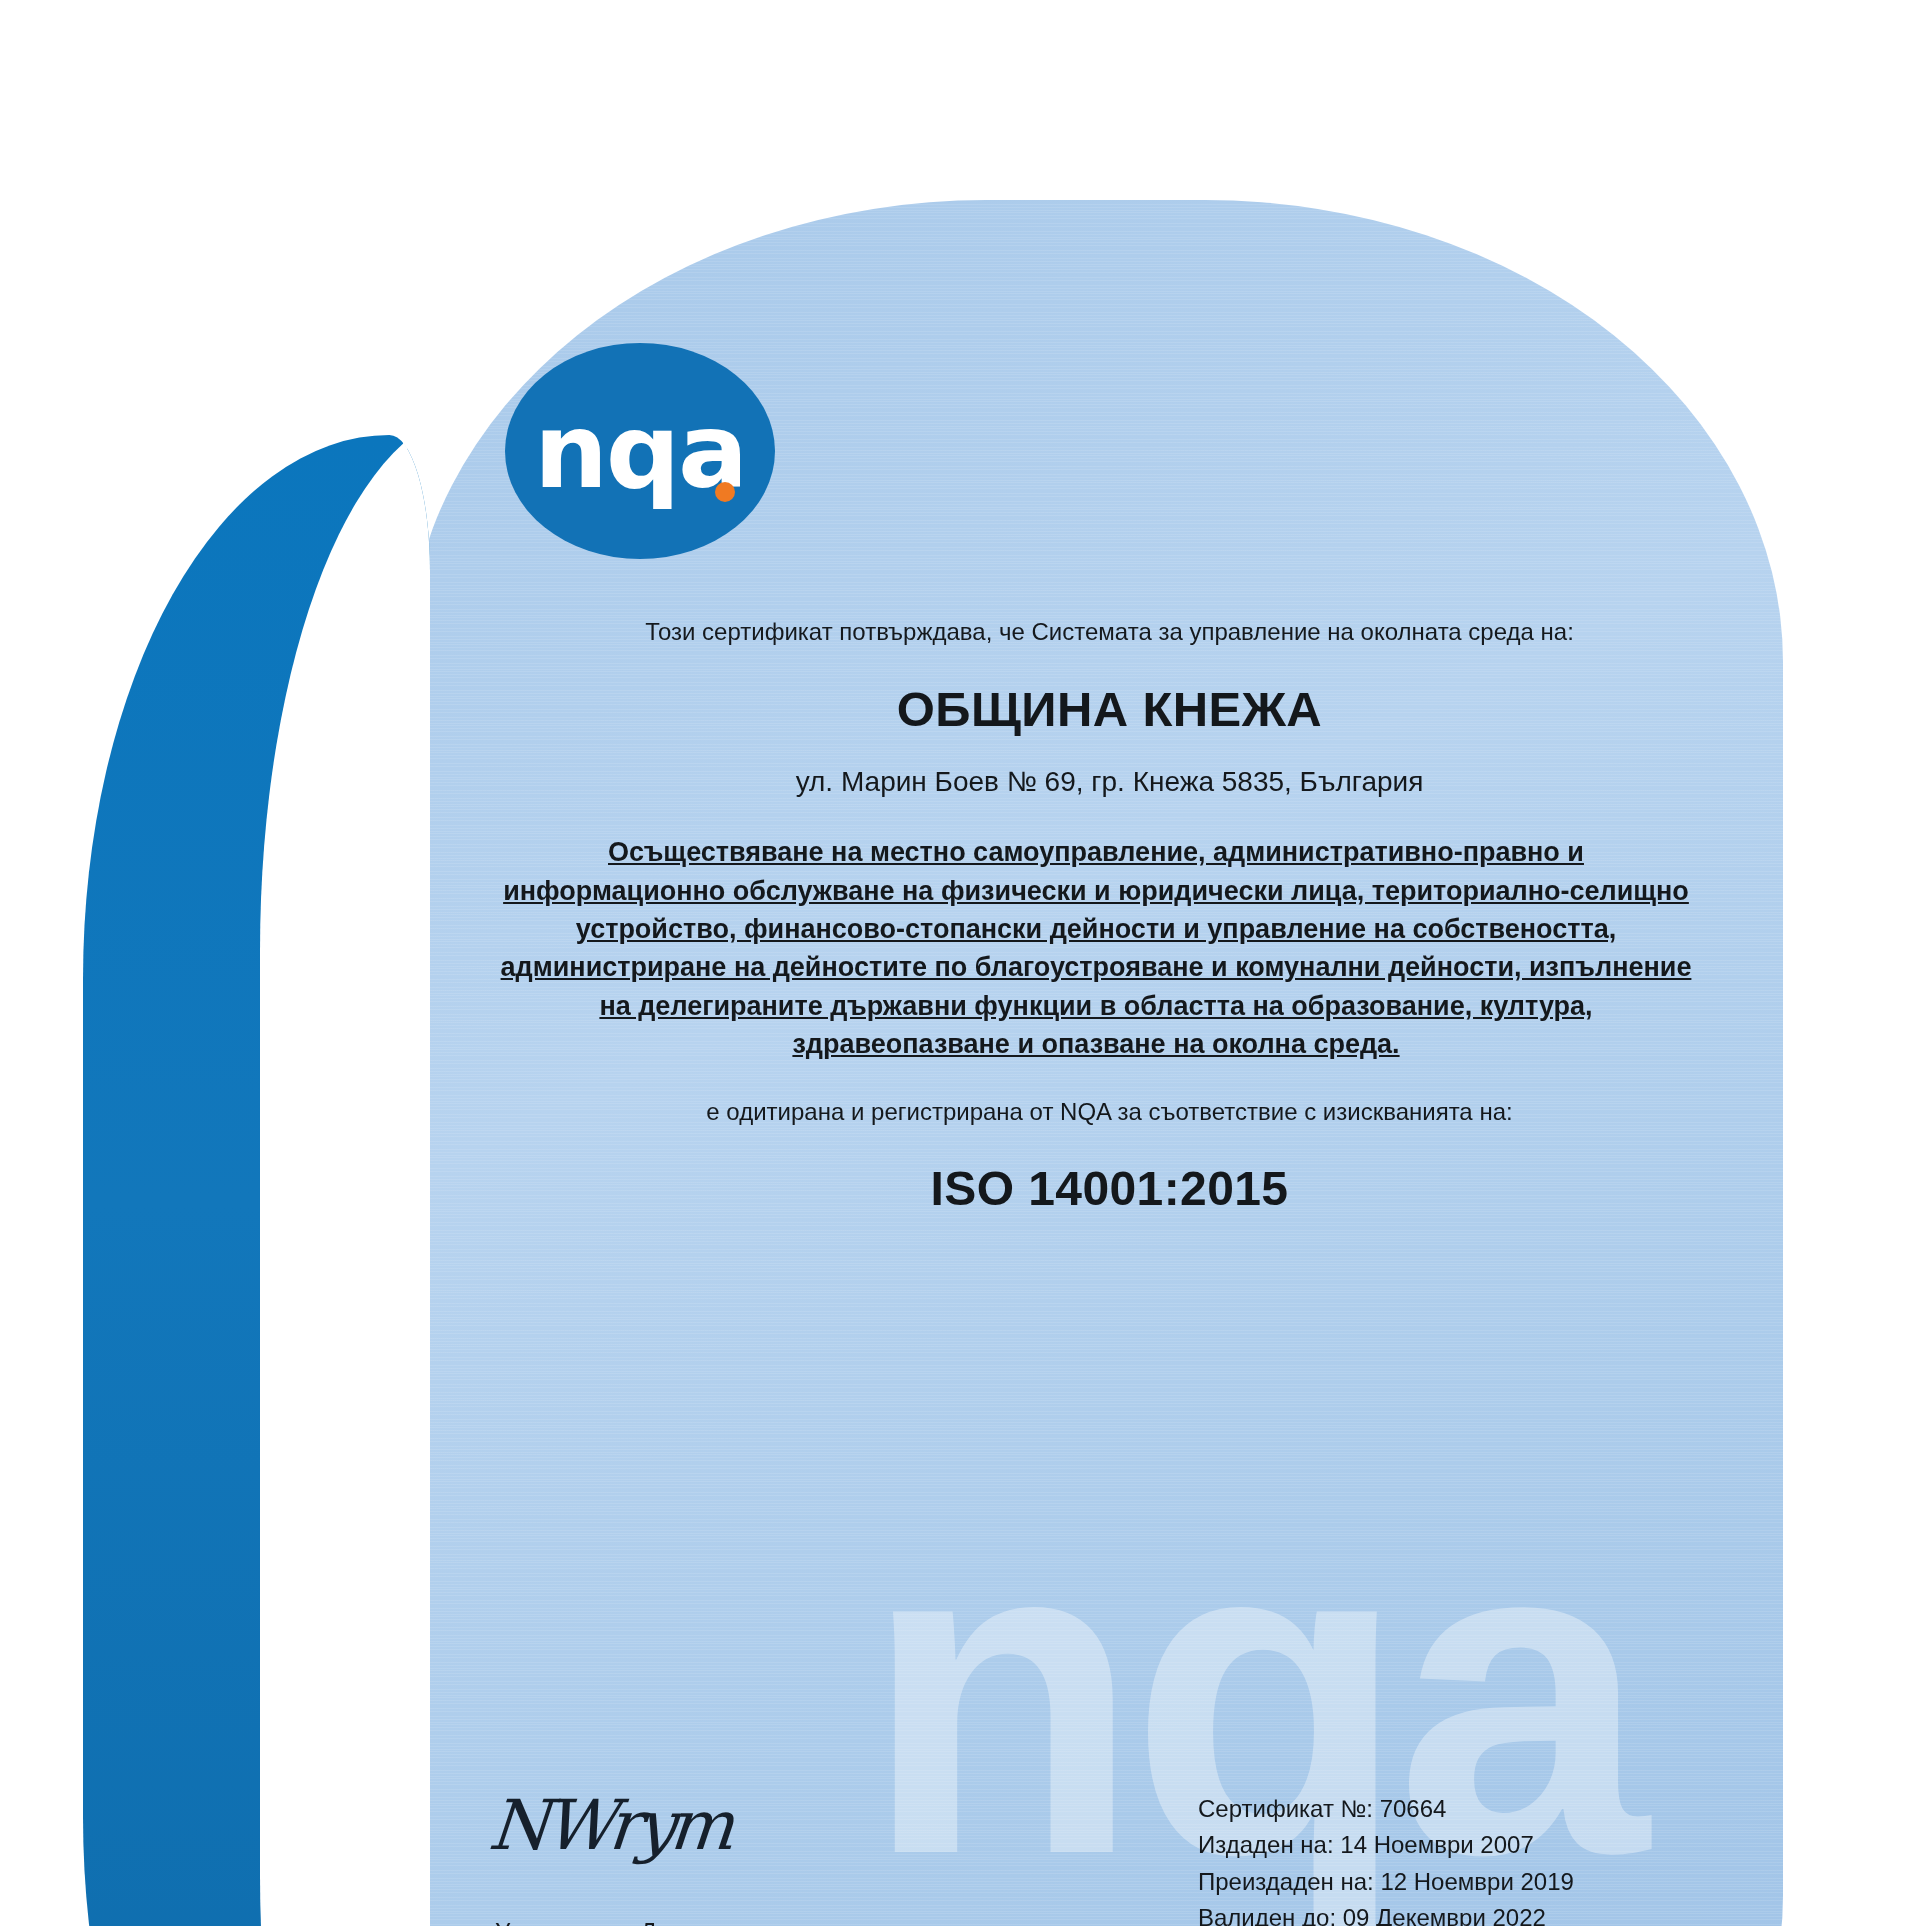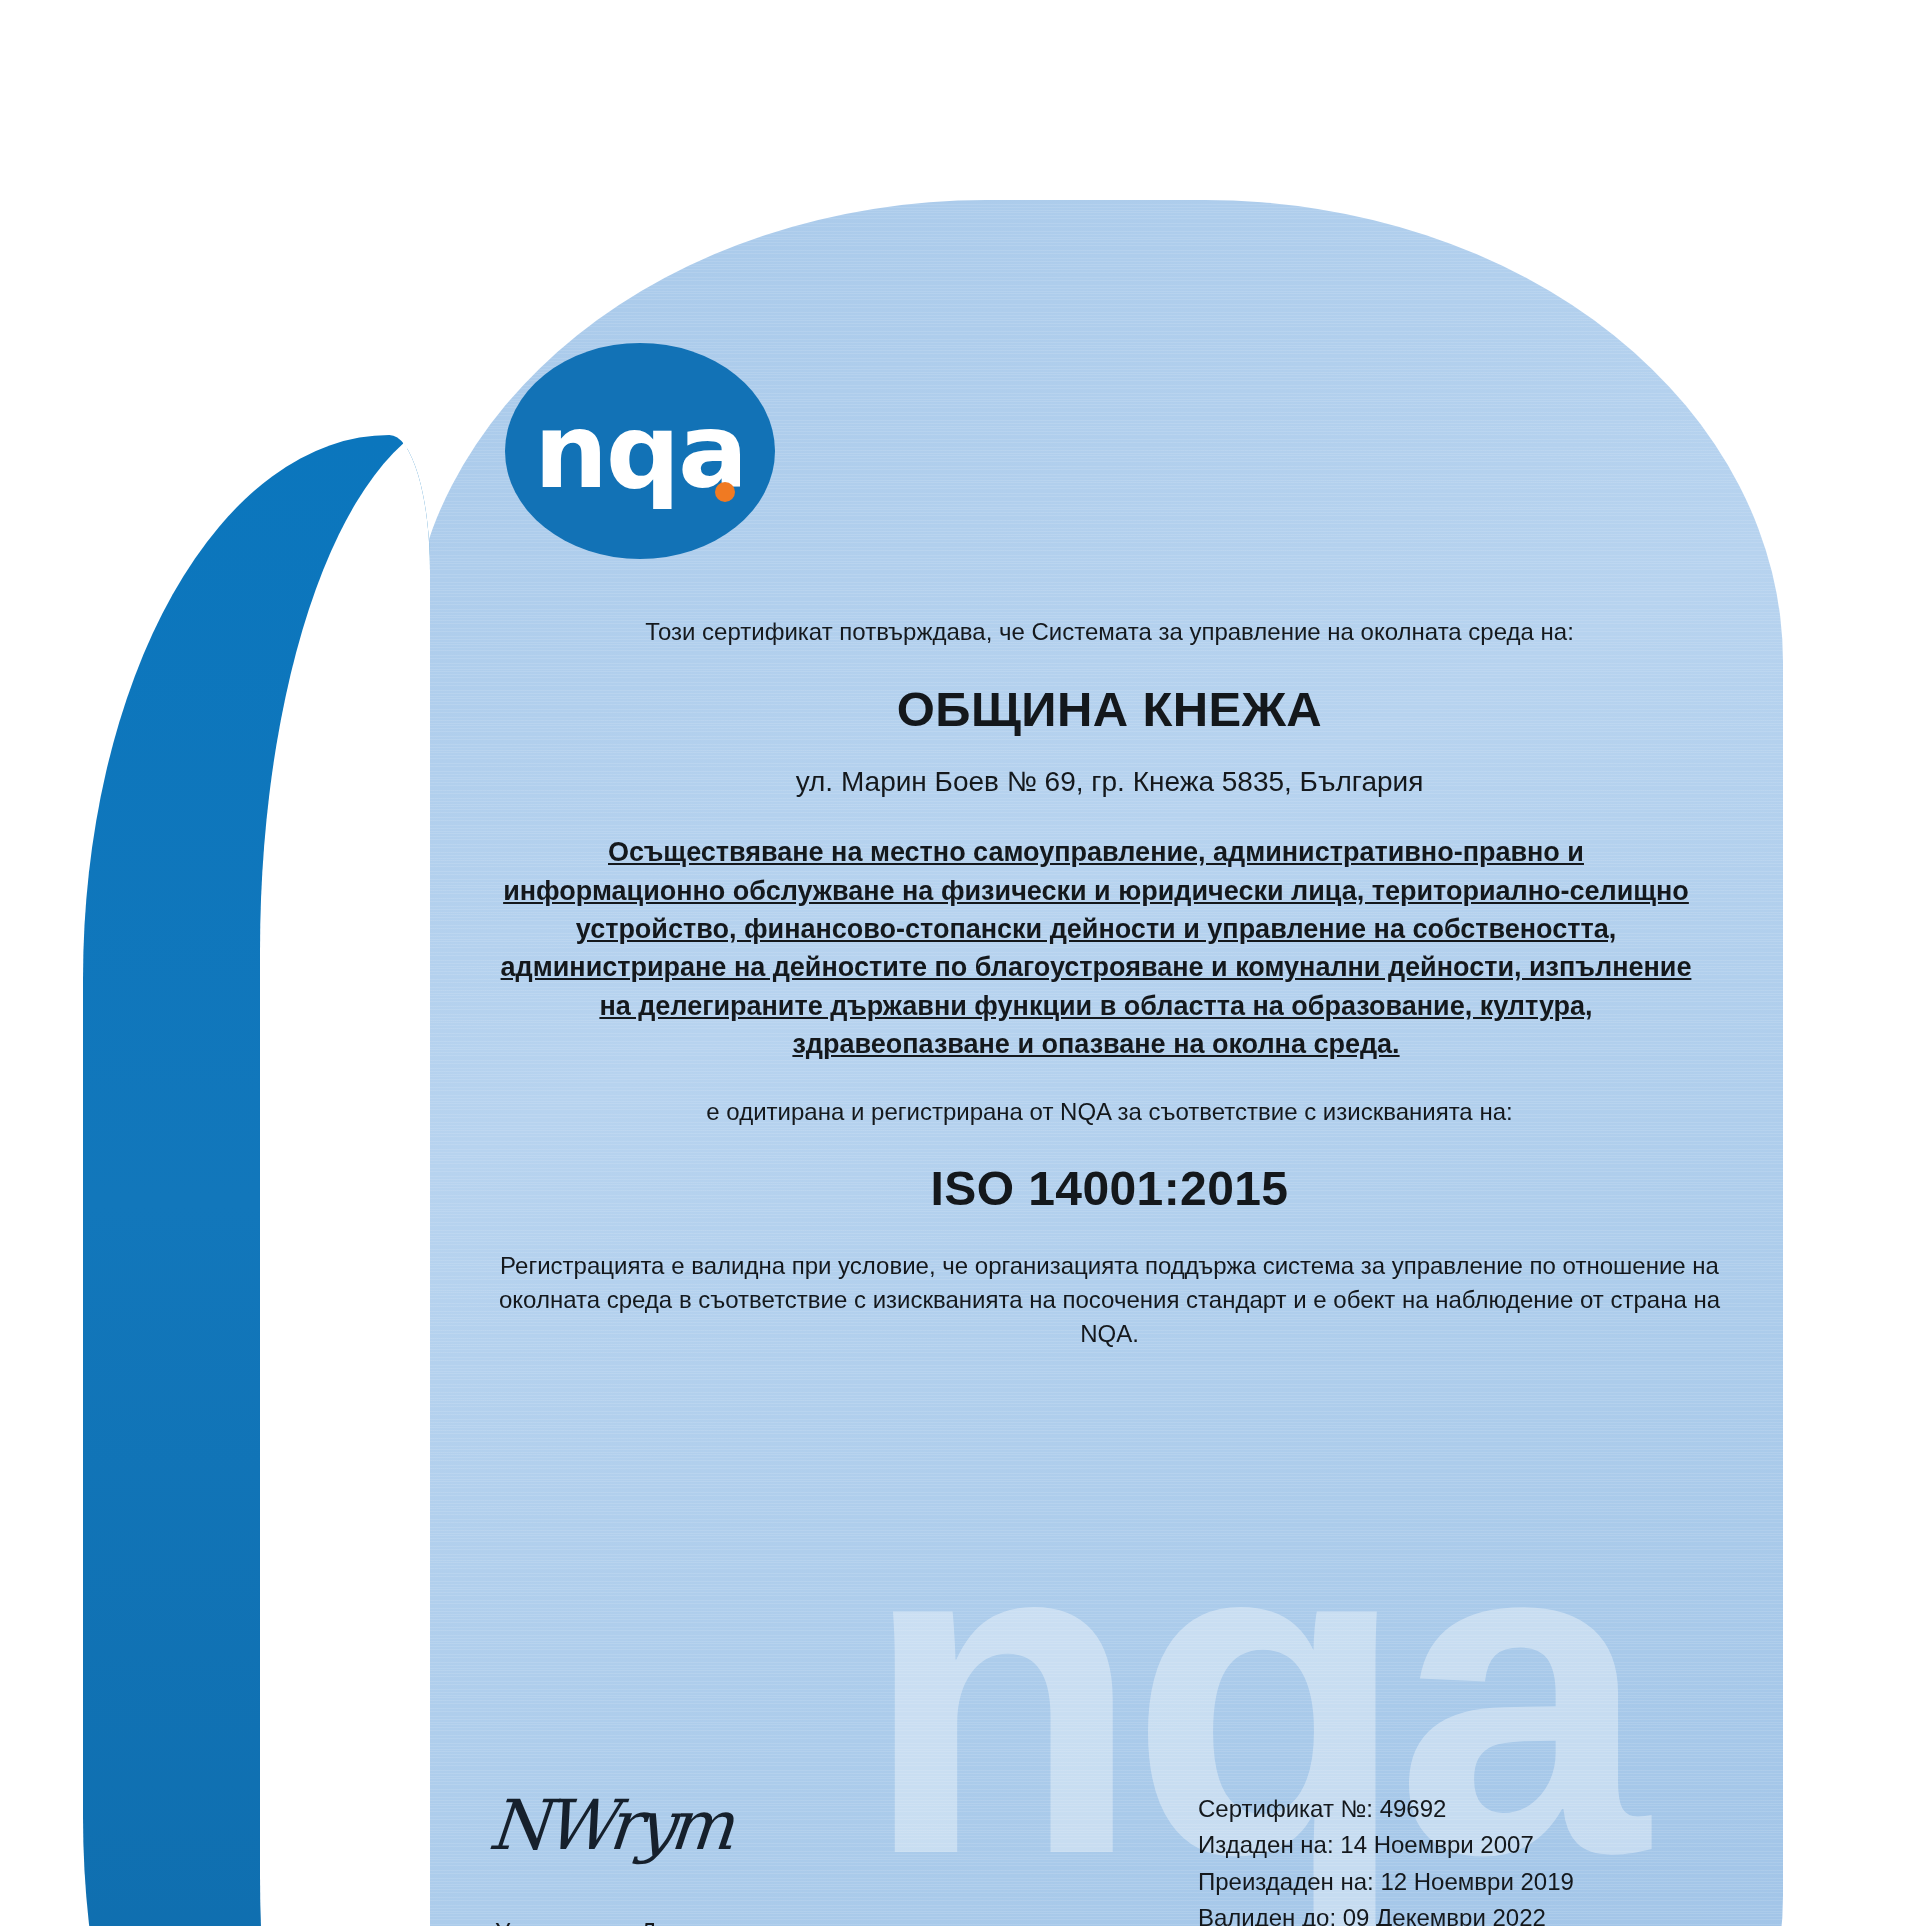--- a/index.html
+++ b/index.html
@@ -252,30 +252,29 @@
     <span class="logo-dot"></span>
   </div>
 
   <div class="content">
     <div class="line-intro">Този сертификат потвърждава, че Системата за управление на околната среда на:</div>
     <div class="org-name">ОБЩИНА КНЕЖА</div>
     <div class="org-address">ул. Марин Боев № 69, гр. Кнежа 5835, България</div>
     <div class="scope">Осъществяване на местно самоуправление, административно-правно и информационно обслужване на физически и юридически лица, териториално-селищно устройство, финансово-стопански дейности и управление на собствеността, администриране на дейностите по благоустрояване и комунални дейности, изпълнение на делегираните държавни функции в областта на образование, култура, здравеопазване и опазване на околна среда.</div>
     <div class="audited">е одитирана и регистрирана от NQA за съответствие с изискванията на:</div>
     <div class="standard">ISO 14001:2015</div>
-    <div class="validity">Регистрацията е валидна при условие, че организацията поддържа система за управление по отношение на околната среда в съответствие с изискванията на посочения стандарт и е обект на наблюдение от страна на NQA.</div>
   </div>
 
   <div class="signature-wrap">
     <div class="signature-mark">NWrym</div>
     <div class="signature-title">Управляващ Директор</div>
   </div>
 
   <div class="meta">
-    <div>Сертификат №: 49692</div>
+    <div>Сертификат №: 70664</div>
     <div>Издаден на: 14 Ноември 2007</div>
     <div>Преиздаден на: 12 Ноември 2019</div>
     <div>Валиден до: 09 Декември 2022</div>
 
   </div>
 
 </div>
 
 
 </body></html>

